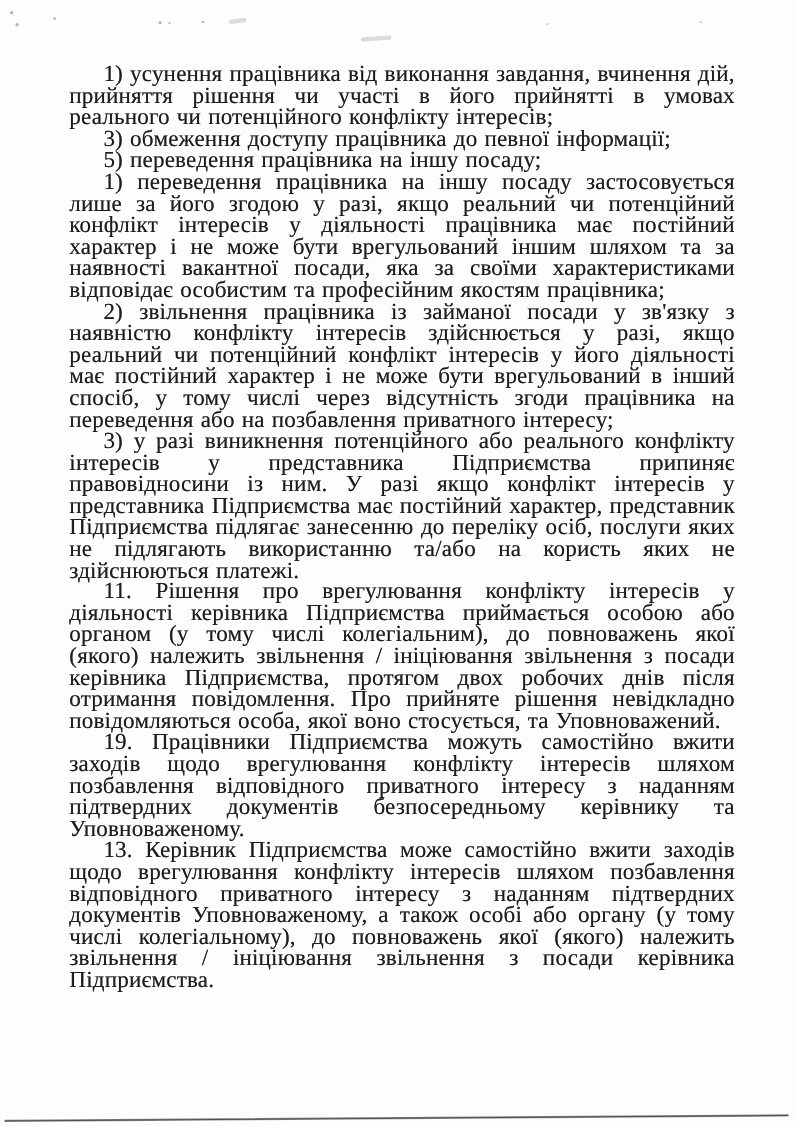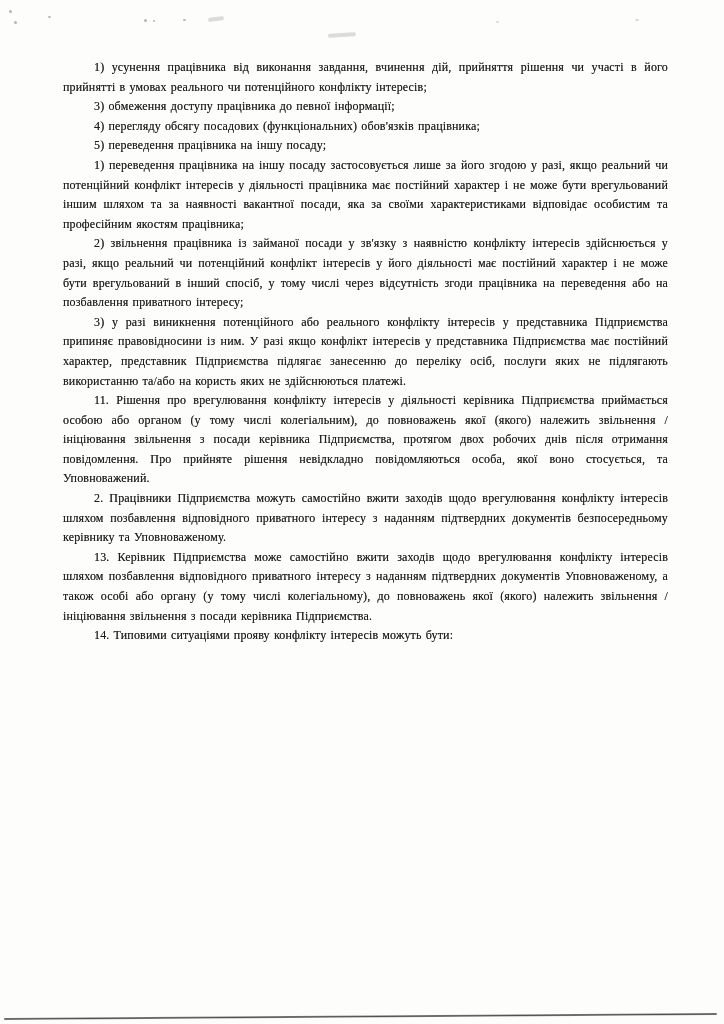--- a/index.html
+++ b/index.html
@@ -14,21 +14,21 @@
     background: #fdfdfc;
     overflow: hidden;
     font-family: "Liberation Serif", "DejaVu Serif", serif;
   }
   .text-block {
     position: absolute;
     left: 63px;
     top: 58px;
     width: 605px;
     color: #1d1d1d;
-    font-size: 12px;
+    font-size: 21px;
     line-height: 19.6px;
     text-align: justify;
     letter-spacing: 0.15px;
     word-spacing: 1px;
     text-shadow: 0 0 0.6px rgba(30,30,30,0.65);
   }
   .text-block p {
     margin: 0;
     text-indent: 31px;
   }
@@ -66,26 +66,24 @@
   <div class="speck" style="left:153px; top:20px; width:2px; height:2px;"></div>
   <div class="speck" style="left:183px; top:19px; width:3px; height:2px;"></div>
   <div class="speck" style="left:496px; top:21px; width:3px; height:2px; opacity:0.5;"></div>
   <div class="speck" style="left:635px; top:19px; width:4px; height:2px; opacity:0.5;"></div>
   <div class="smudge" style="left:208px; top:17px; width:16px; height:4px; transform:rotate(-8deg);"></div>
   <div class="smudge" style="left:328px; top:33px; width:28px; height:4px; transform:rotate(-4deg);"></div>
 
   <div class="text-block" id="doc-body">
       <p>1) усунення працівника від виконання завдання, вчинення дій, прийняття рішення чи участі в його прийнятті в умовах реального чи потенційного конфлікту інтересів;</p>
       <p>3) обмеження доступу працівника до певної інформації;</p>
-      <p>4) перегляду обсягу посадових (функціональних) обов'язків працівника;</p>
       <p>5) переведення працівника на іншу посаду;</p>
       <p>1) переведення працівника на іншу посаду застосовується лише за його згодою у разі, якщо реальний чи потенційний конфлікт інтересів у діяльності працівника має постійний характер і не може бути врегульований іншим шляхом та за наявності вакантної посади, яка за своїми характеристиками відповідає особистим та професійним якостям працівника;</p>
       <p>2) звільнення працівника із займаної посади у зв'язку з наявністю конфлікту інтересів здійснюється у разі, якщо реальний чи потенційний конфлікт інтересів у його діяльності має постійний характер і не може бути врегульований в інший спосіб, у тому числі через відсутність згоди працівника на переведення або на позбавлення приватного інтересу;</p>
       <p>3) у разі виникнення потенційного або реального конфлікту інтересів у представника Підприємства припиняє правовідносини із ним. У разі якщо конфлікт інтересів у представника Підприємства має постійний характер, представник Підприємства підлягає занесенню до переліку осіб, послуги яких не підлягають використанню та/або на користь яких не здійснюються платежі.</p>
       <p>11. Рішення про врегулювання конфлікту інтересів у діяльності керівника Підприємства приймається особою або органом (у тому числі колегіальним), до повноважень якої (якого) належить звільнення / ініціювання звільнення з посади керівника Підприємства, протягом двох робочих днів після отримання повідомлення. Про прийняте рішення невідкладно повідомляються особа, якої воно стосується, та Уповноважений.</p>
-      <p>2. Працівники Підприємства можуть самостійно вжити заходів щодо врегулювання конфлікту інтересів шляхом позбавлення відповідного приватного інтересу з наданням підтвердних документів безпосередньому керівнику та Уповноваженому.</p>
+      <p>19. Працівники Підприємства можуть самостійно вжити заходів щодо врегулювання конфлікту інтересів шляхом позбавлення відповідного приватного інтересу з наданням підтвердних документів безпосередньому керівнику та Уповноваженому.</p>
       <p>13. Керівник Підприємства може самостійно вжити заходів щодо врегулювання конфлікту інтересів шляхом позбавлення відповідного приватного інтересу з наданням підтвердних документів Уповноваженому, а також особі або органу (у тому числі колегіальному), до повноважень якої (якого) належить звільнення / ініціювання звільнення з посади керівника Підприємства.</p>
-      <p>14. Типовими ситуаціями прояву конфлікту інтересів можуть бути:</p>
     </div>
 
   <div class="scan-edge-line"></div>
 
 </div>
 
 </body></html>

